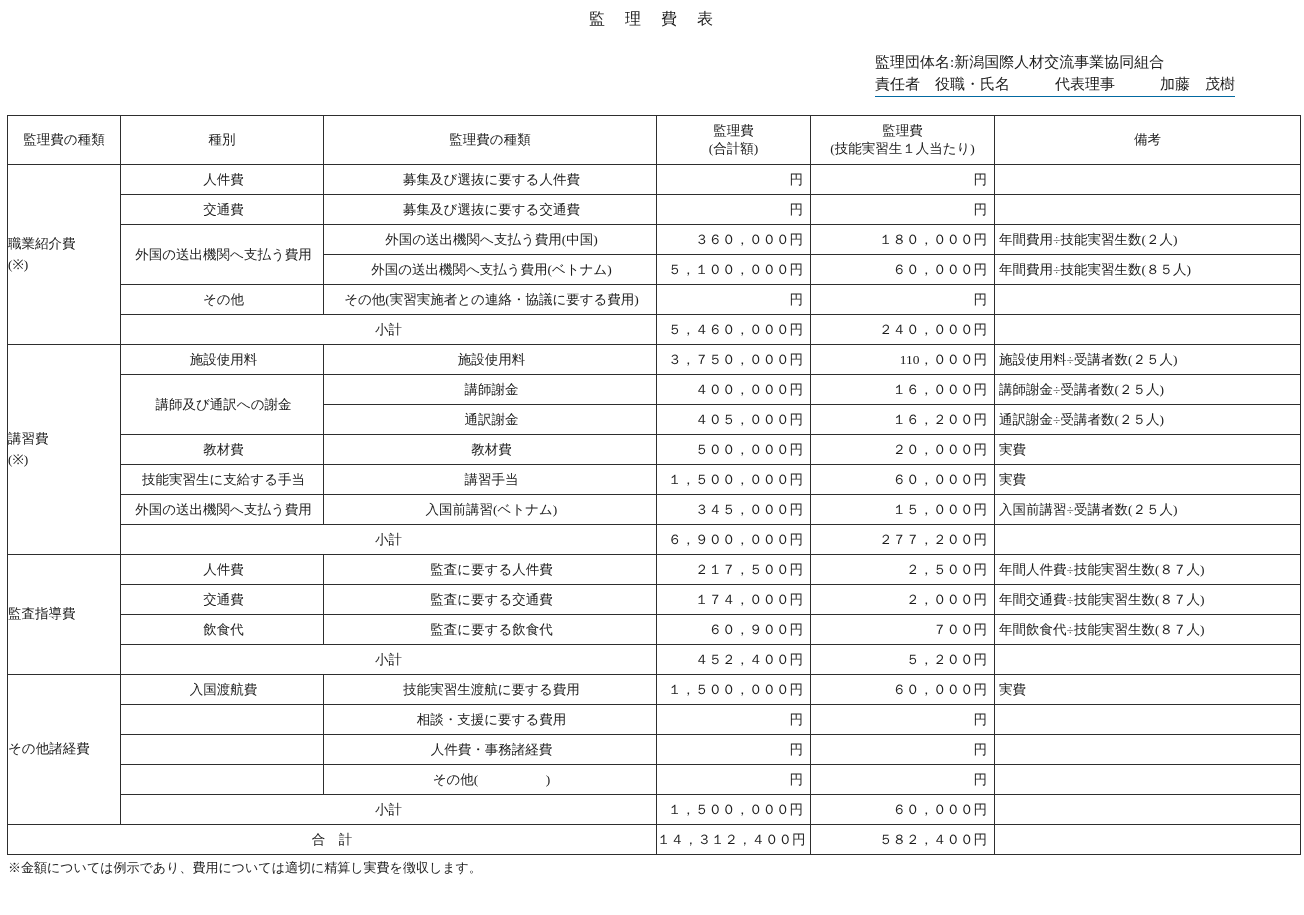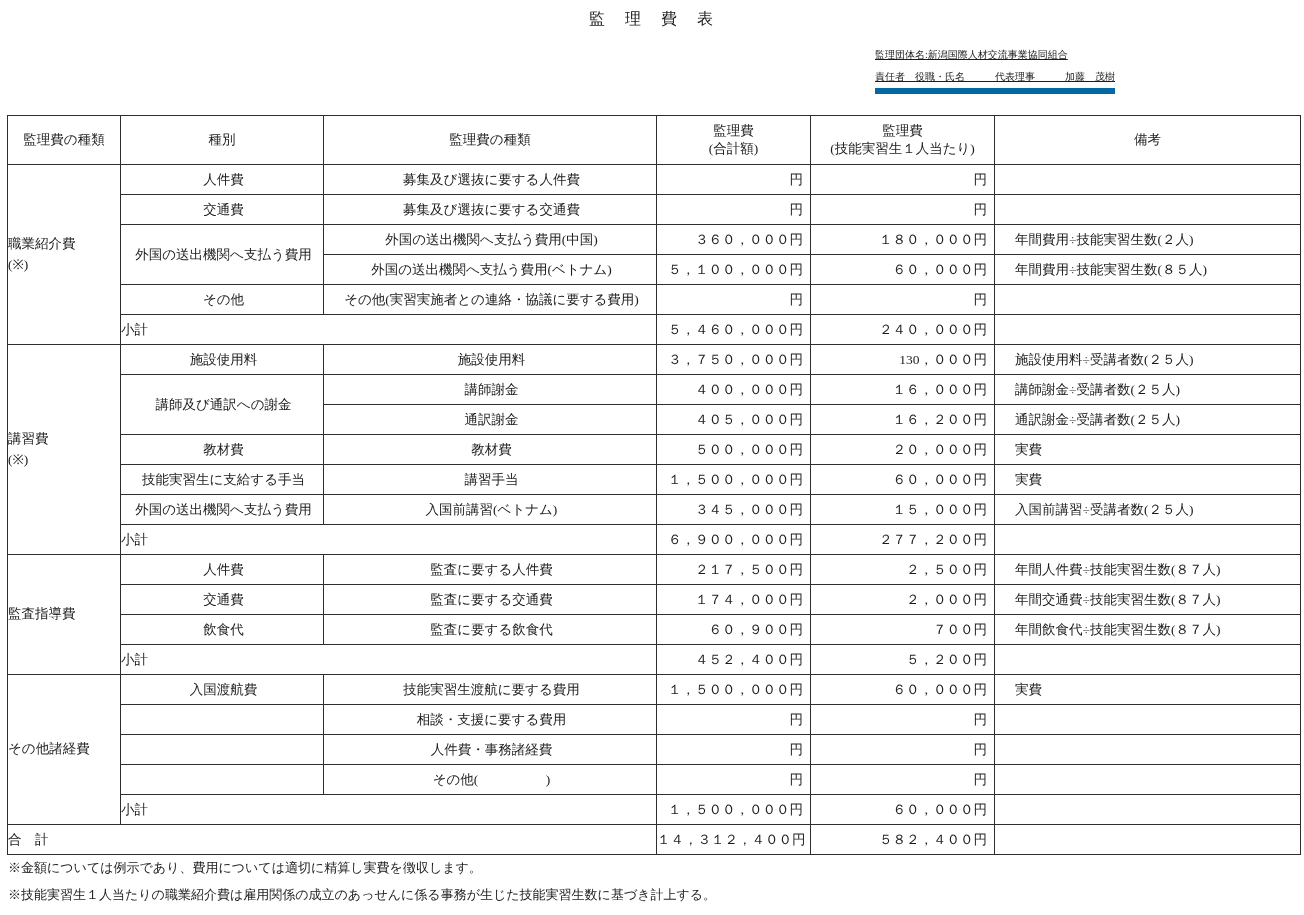--- a/index.html
+++ b/index.html
@@ -19,28 +19,27 @@
     top: 9px;
     left: 0;
     width: 100%;
     text-align: center;
     font-size: 16px;
     letter-spacing: 2px;
   }
   .org-info {
     position: absolute;
     left: 875px;
-    top: 44px;
-    font-size: 10px;
+    top: 52px;
+    font-size: 15px;
     line-height: 21.5px;
     white-space: nowrap;
-    text-decoration: underline;
   }
   .org-info .org-line3 {
-    border-bottom: 6px solid #0369a1;
+    border-bottom: 1px solid #0369a1;
     padding-bottom: 1px;
   }
   table.fee-table {
     position: absolute;
     left: 7px;
     top: 115px;
     width: 1293px;
     border-collapse: collapse;
     table-layout: fixed;
     font-size: 13.5px;
@@ -66,24 +65,24 @@
   td.cat-cell, td.kind-cell {
     text-align: center;
     padding-left: 3px;
   }
   td.money-cell {
     text-align: right;
     padding-right: 7px;
   }
   td.remark-cell {
     text-align: left;
-    padding-left: 20px;
+    padding-left: 4px;
   }
   td.span-label-cell {
-    text-align: left;
+    text-align: center;
   }
   .notes {
     position: absolute;
     left: 8px;
     top: 854px;
     font-size: 13px;
     line-height: 27px;
     white-space: nowrap;
   }
 </style>
@@ -170,21 +169,21 @@
     </tr>
 
     <tr>
       <td class="group-cell" rowspan="7">
         <div>講習費</div>
         <div>(※)</div>
       </td>
       <td class="cat-cell">施設使用料</td>
       <td class="kind-cell">施設使用料</td>
       <td class="money-cell">３，７５０，０００円</td>
-      <td class="money-cell">130，０００円</td>
+      <td class="money-cell">110，０００円</td>
       <td class="remark-cell">施設使用料÷受講者数(２５人)</td>
     </tr>
     <tr>
       <td class="cat-cell" rowspan="2">講師及び通訳への謝金</td>
       <td class="kind-cell">講師謝金</td>
       <td class="money-cell">４００，０００円</td>
       <td class="money-cell">１６，０００円</td>
       <td class="remark-cell">講師謝金÷受講者数(２５人)</td>
     </tr>
     <tr>
@@ -296,14 +295,13 @@
       <td class="span-label-cell" colspan="3">合　計</td>
       <td class="money-cell">１４，３１２，４００円</td>
       <td class="money-cell">５８２，４００円</td>
       <td class="remark-cell"></td>
     </tr>
   </tbody>
 </table>
 
 <div class="notes">
   <div>※金額については例示であり、費用については適切に精算し実費を徴収します。</div>
-  <div>※技能実習生１人当たりの職業紹介費は雇用関係の成立のあっせんに係る事務が生じた技能実習生数に基づき計上する。</div>
 </div>
 
 </body></html>

